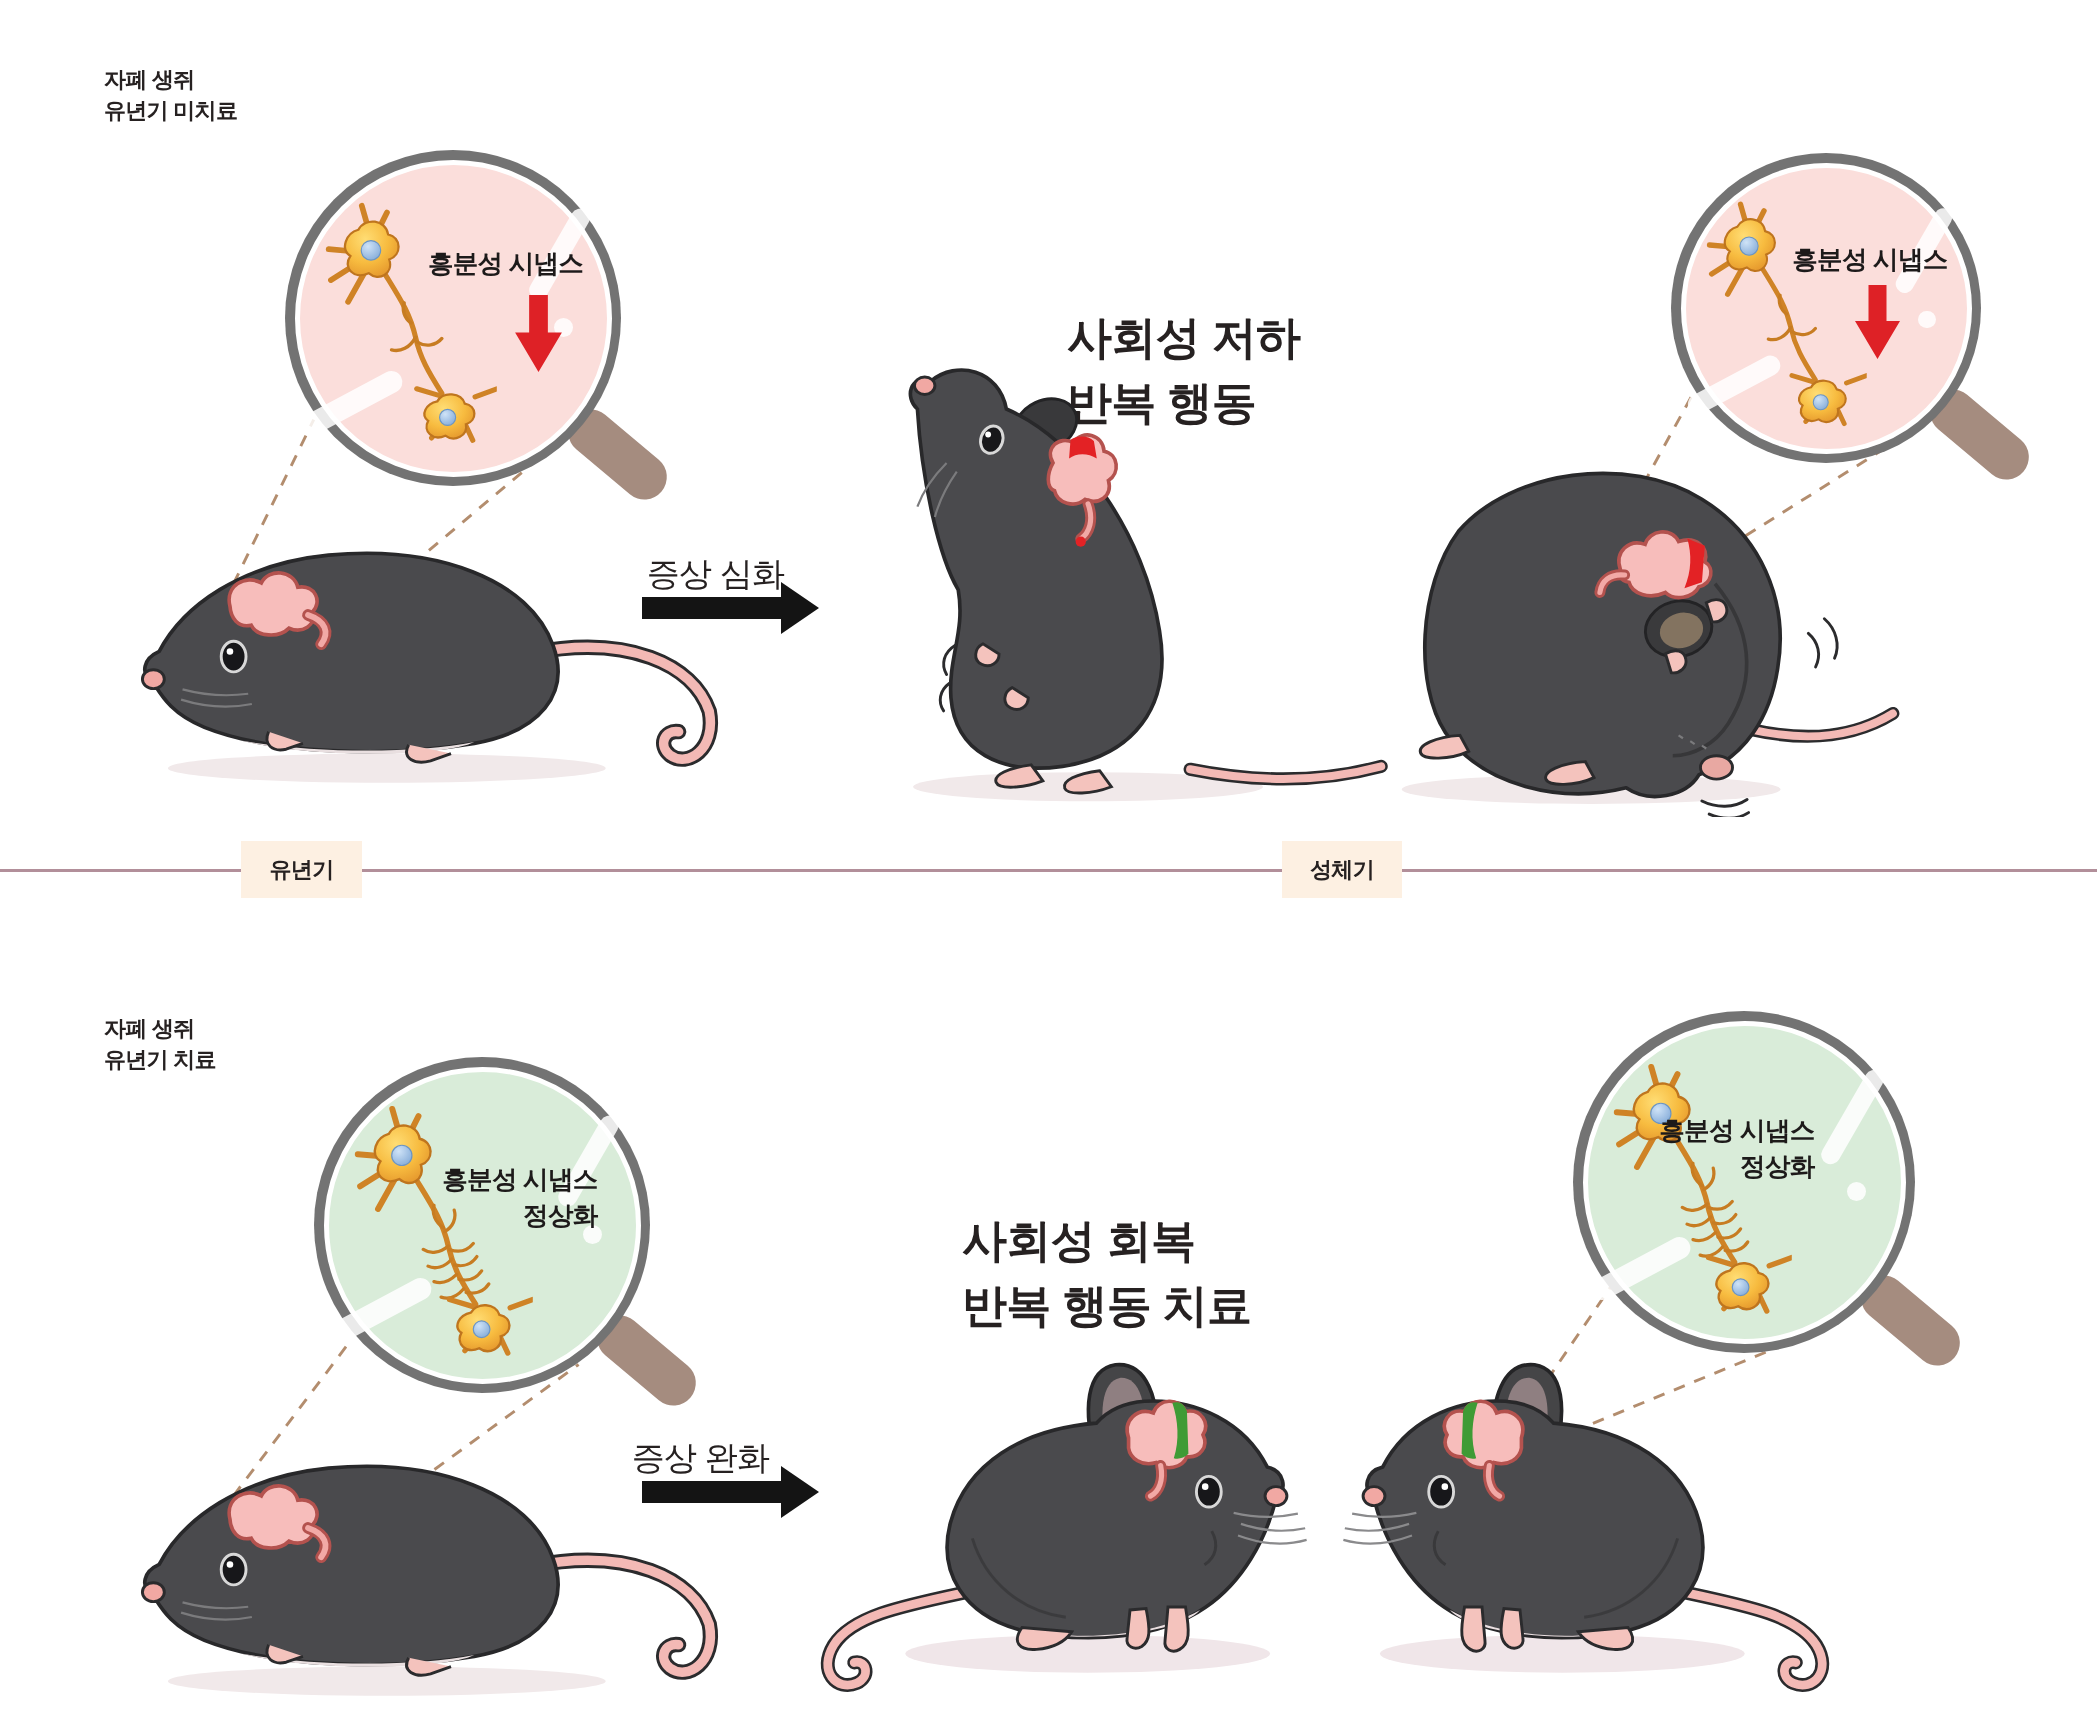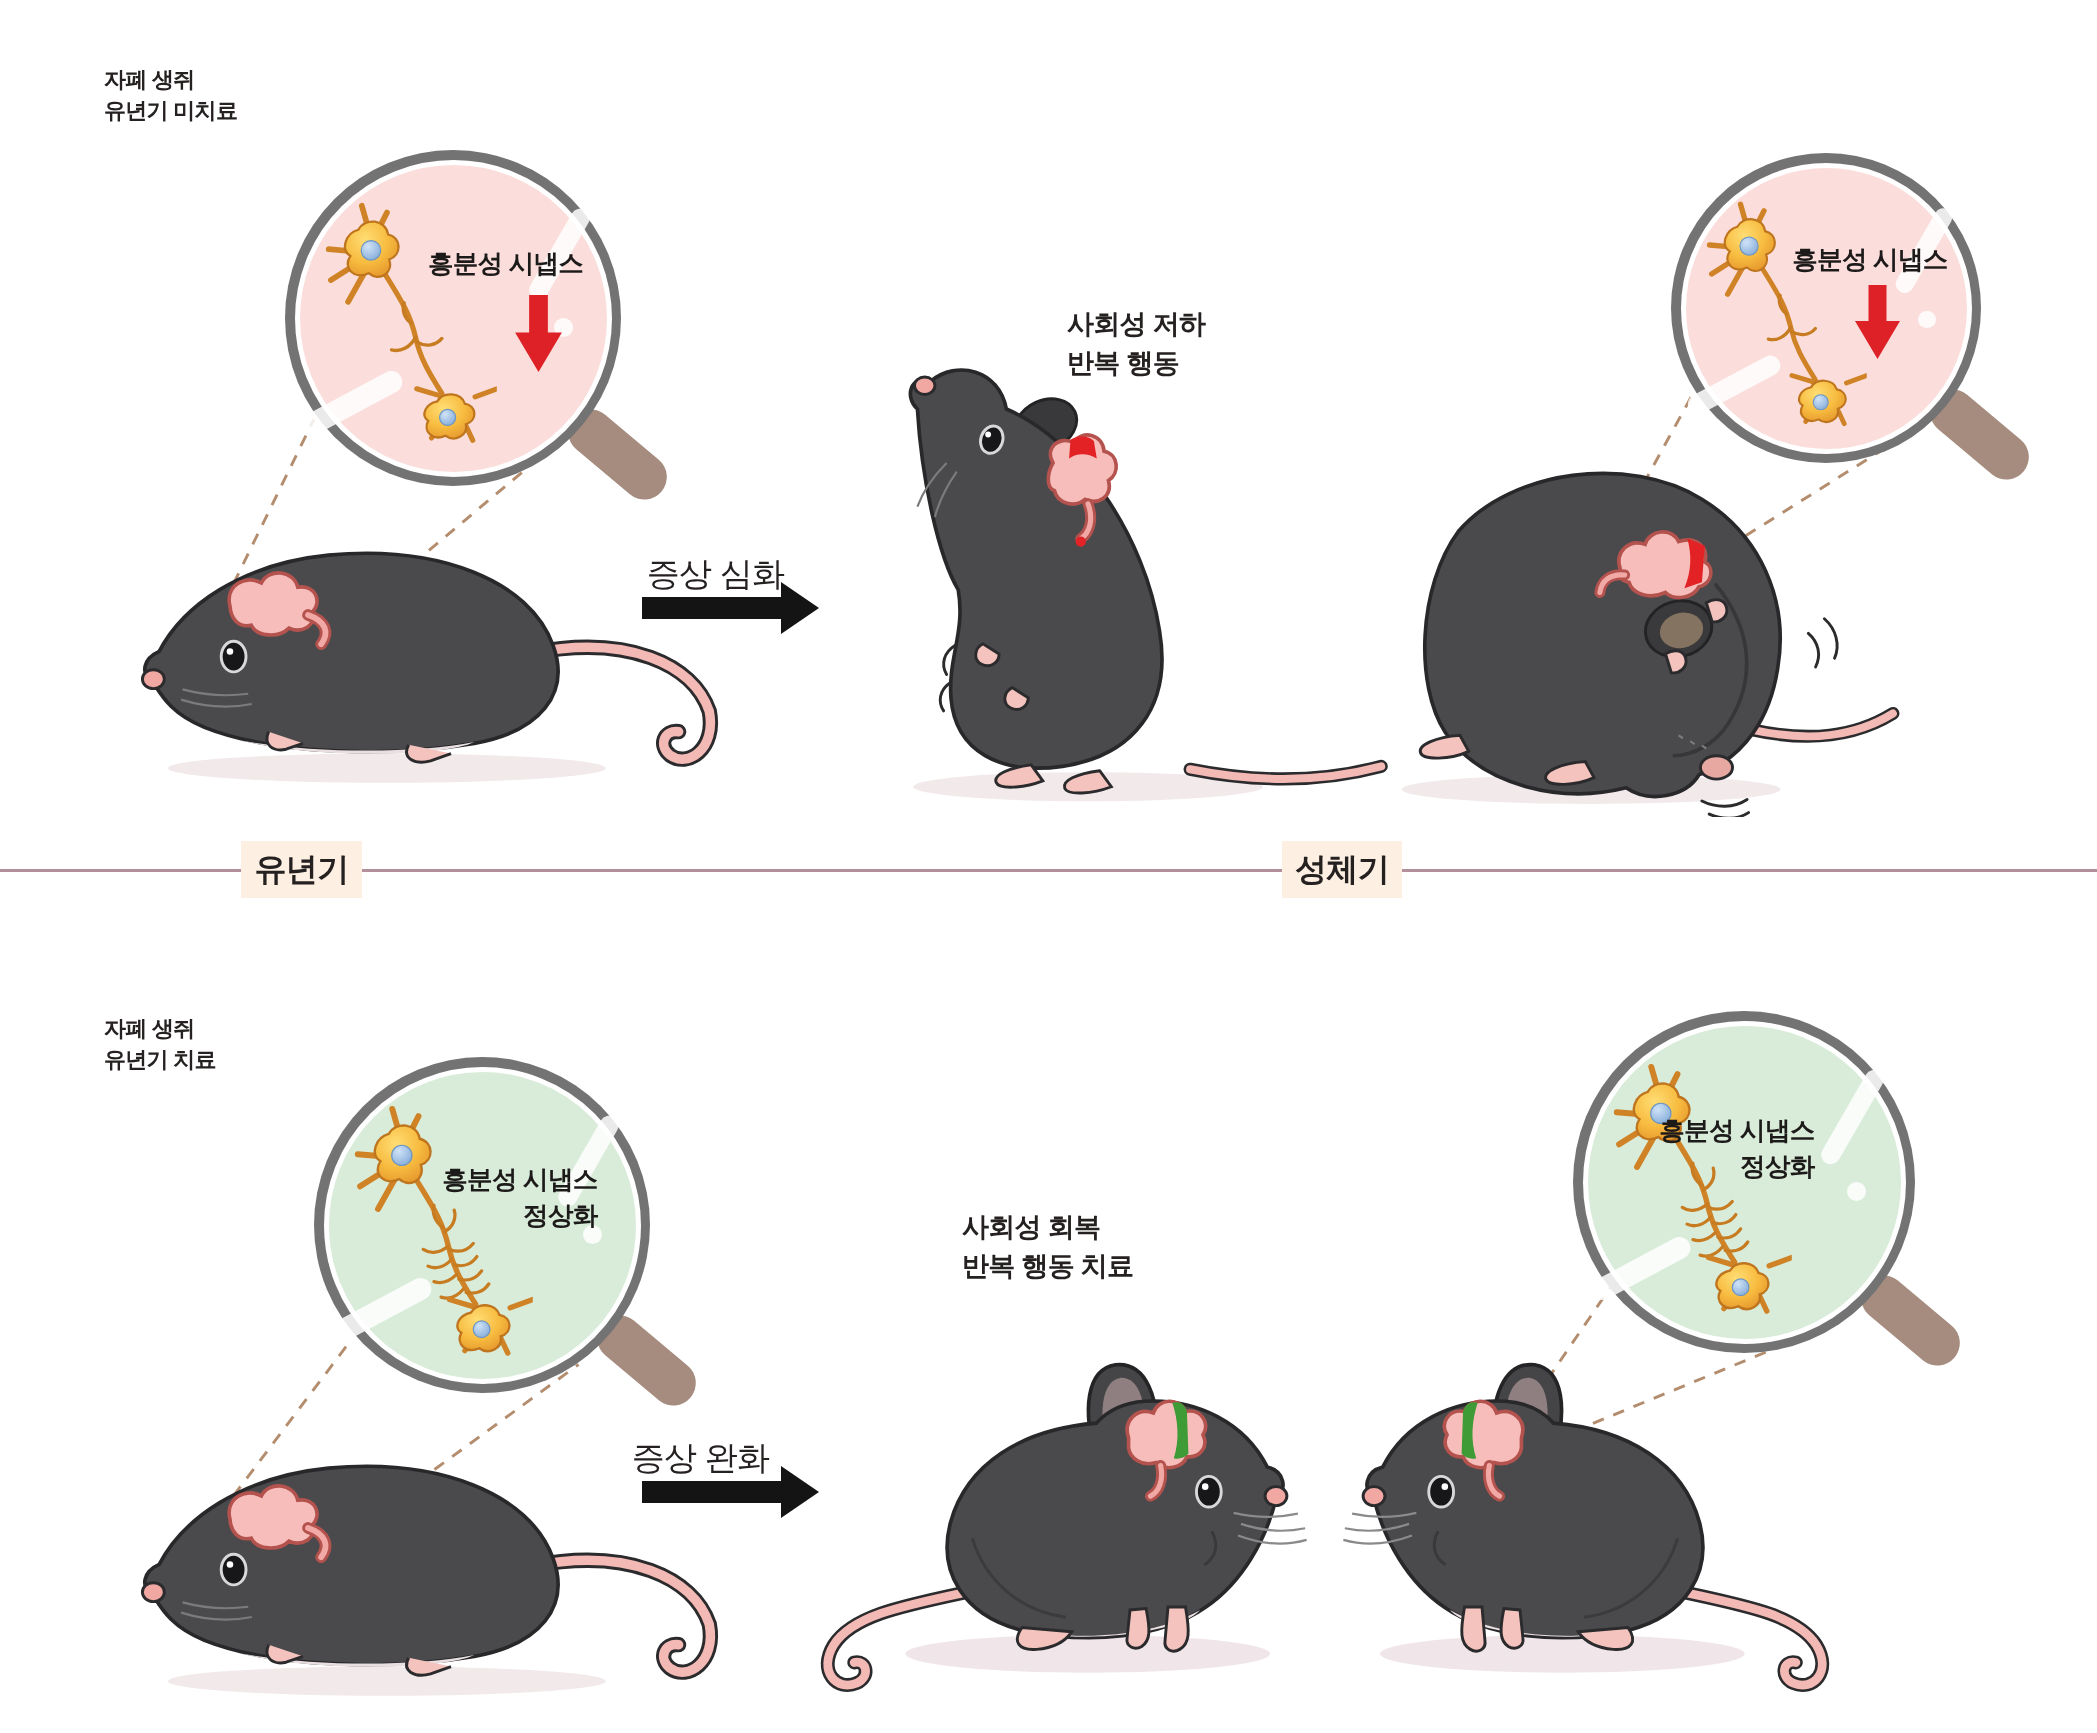--- a/index.html
+++ b/index.html
@@ -3,38 +3,38 @@
 <meta charset="utf-8">
 <style>
   html,body{margin:0;padding:0;}
   body{
     width:2097px;height:1733px;position:relative;background:#ffffff;
     font-family:"Liberation Sans", sans-serif;color:#262121;overflow:hidden;
   }
   .abs{position:absolute;}
   
   .panel-title{font-size:22px;font-weight:700;line-height:1.42;letter-spacing:-0.7px;}
-  .symptom-text{font-size:27px;font-weight:700;line-height:1.45;letter-spacing:-0.7px;}
+  .symptom-text{font-size:45px;font-weight:700;line-height:1.45;letter-spacing:-0.7px;}
   .arrow-label{font-size:33px;font-weight:400;text-align:center;width:175px;letter-spacing:-0.7px;}
   
   .lens{border-radius:50%;background:#737373;}
   .lens-inner{position:absolute;inset:9.5px;border-radius:50%;border:5.8px solid #ffffff;box-sizing:border-box;}
   .lens.pink .lens-inner{background:#fbdedb;}
   .lens.green .lens-inner{background:#d9ecd9;}
   .lens-label{position:absolute;font-size:25.5px;font-weight:700;line-height:1.45;letter-spacing:-0.7px;color:#1d1a1a;white-space:nowrap;}
   .lens-label.right-al{text-align:right;}
   .handle{width:115px;height:45px;border-radius:23.4px;background:#a58c7f;}
   .gloss{position:absolute;background:#ffffff;opacity:.85;border-radius:22px;}
   
   .barrow-shaft{width:139px;height:22px;background:#141414;}
   .barrow-head{width:0;height:0;border-left:38px solid #141414;border-top:26px solid transparent;border-bottom:26px solid transparent;}
   
   .timeline-line{height:2.9px;background:#b28f9a;width:2097px;left:0;}
   .timeline-label{background:#fdf0e2;display:flex;align-items:center;justify-content:center;
-    font-size:32px;font-weight:700;letter-spacing:-0.7px;text-align:right;}
+    font-size:22px;font-weight:700;letter-spacing:-0.7px;text-align:right;}
   svg{display:block;}
 </style>
 </head>
 <body>
 
 <svg width="0" height="0" class="abs" aria-hidden="true">
   <defs>
     <radialGradient id="somaGrad" cx="38%" cy="32%" r="78%">
       <stop offset="0%" stop-color="#ffdd74"></stop>
         <stop offset="55%" stop-color="#f7bb3f"></stop>

